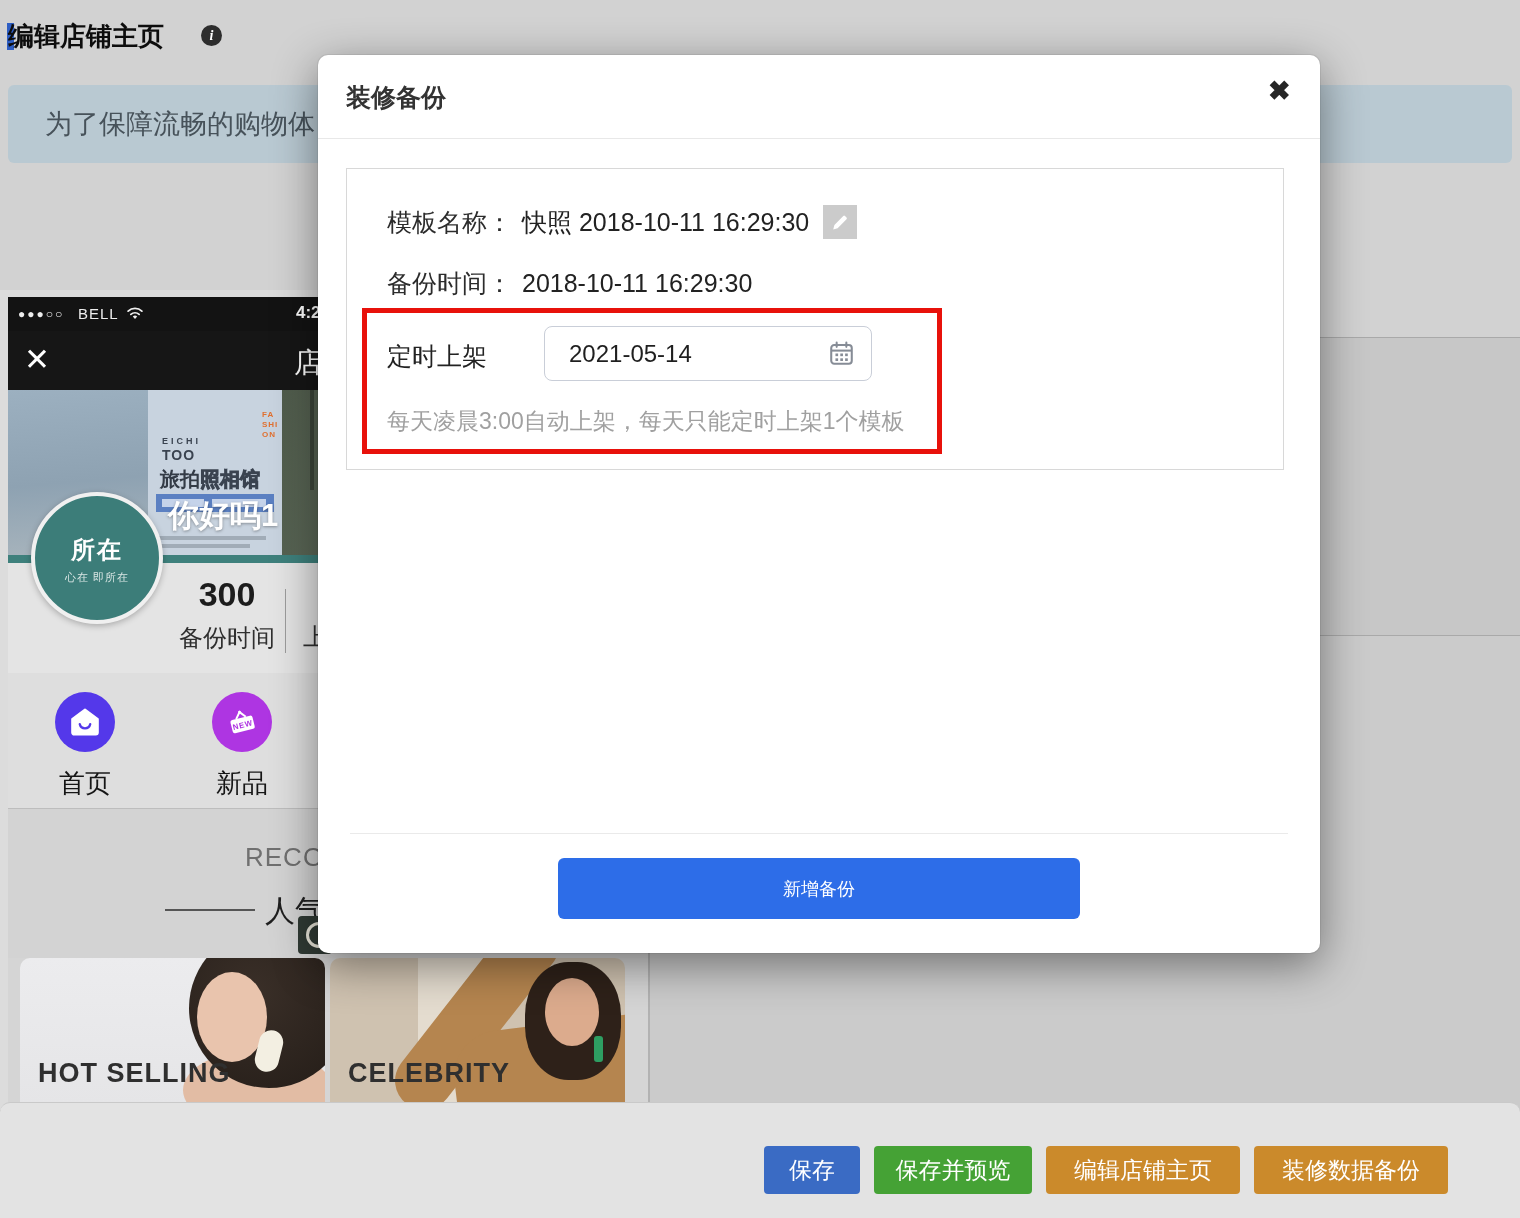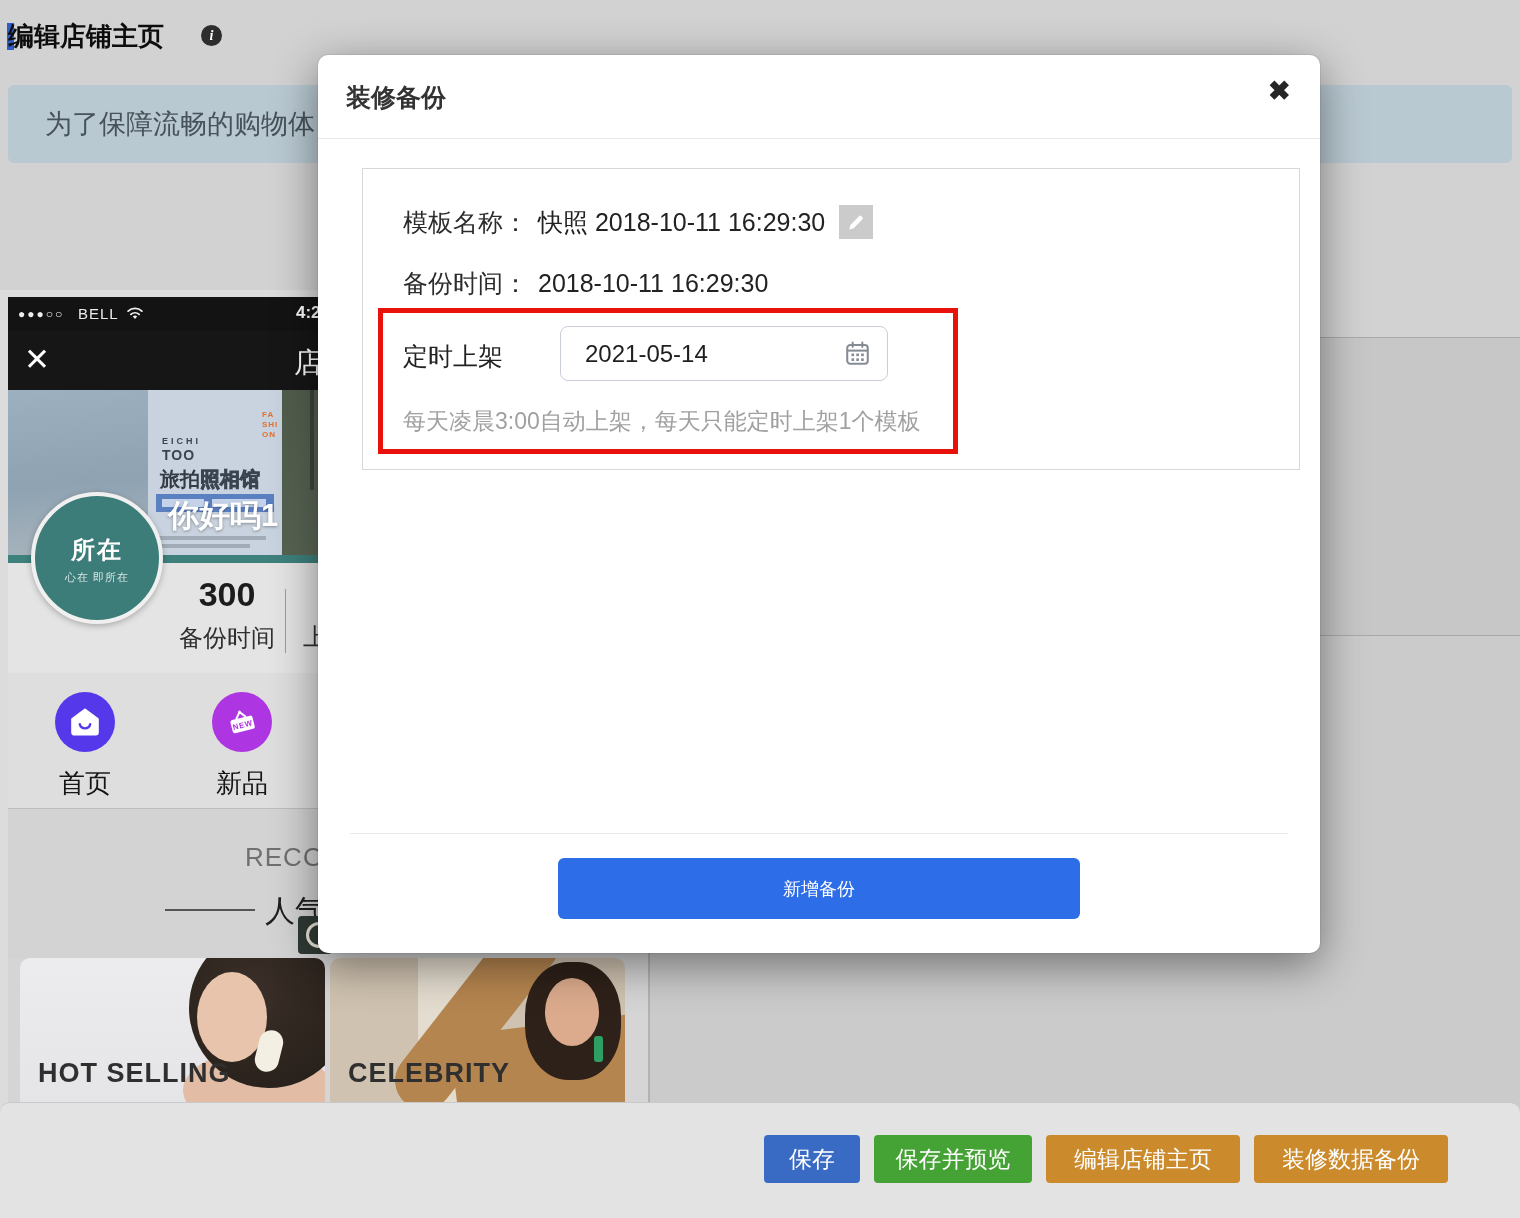--- a/index.html
+++ b/index.html
@@ -88,33 +88,33 @@
   
   .c2-stripe { left:88px; top:0; width:72px; height:100%; background:#e4dccf; }
   .c2-arm { left:118px; top:-60px; width:58px; height:230px; background:#b5854f; transform:rotate(38deg); border-radius:30px; }
   .c2-body { right:-26px; top:66px; width:190px; height:210px; background:#b5854f; border-radius:46px 12px 0 0; transform:rotate(-7deg); }
   .c2-hair { right:4px; top:4px; width:96px; height:118px; border-radius:45%; background:#2e2119; }
   .c2-face { right:26px; top:20px; width:54px; height:68px; border-radius:50%; background:#dcab8d; }
   .c2-earring { right:22px; top:78px; width:9px; height:26px; background:#2e9e62; border-radius:3px; }
 
   
   .footer { left:0; top:1102px; width:1520px; height:116px; background:#e3e3e3; border-top:1px solid #c9c9c9; border-radius:10px 10px 0 0; z-index:20; }
-  .footer-buttons { position:absolute; right:72px; top:32px; display:flex; gap:14px; }
+  .footer-buttons { position:absolute; right:72px; top:43px; display:flex; gap:14px; }
   .btn { height:48px; border-radius:4px; color:#fff; font-size:23px; font-weight:500; display:flex; align-items:center; justify-content:center; cursor:pointer; border:none; }
   .btn-save { width:96px; background:#3a6bc4; }
   .btn-preview { width:158px; background:#45a235; }
   .btn-restore { width:194px; background:#cb8a2b; }
   .btn-backup { width:194px; background:#cb8a2b; }
 
   
   .modal { left:318px; top:55px; width:1002px; height:898px; background:#fff; border-radius:10px; box-shadow:0 12px 45px rgba(0,0,0,.45), 0 0 0 1px rgba(0,0,0,.06); z-index:30; }
   .modal-title { left:28px; top:26px; font-size:25px; font-weight:600; color:#333; }
   .modal-close { left:950px; top:20px; font-size:27px; color:#262626; font-weight:700; cursor:pointer; }
   .modal-hr { left:0; top:83px; width:100%; height:1px; background:#e8e8e8; }
-  .info-box { left:44px; top:113px; width:938px; height:302px; border:1px solid #d8d8d8; }
+  .info-box { left:28px; top:113px; width:938px; height:302px; border:1px solid #d8d8d8; }
   .field-row { position:absolute; left:40px; display:flex; align-items:center; font-size:25px; color:#2c2c2c; font-weight:500; white-space:nowrap; }
   .row1 { top:36px; }
   .row2 { top:98px; }
   .field-value { margin-left:10px; font-weight:500; color:#222; }
   .pencil-btn { width:34px; height:34px; background:#cbcbcb; margin-left:14px; display:flex; align-items:center; justify-content:center; cursor:pointer; }
   .red-zone { left:15px; top:139px; width:580px; height:146px; border:5px solid #e8110b; }
   .schedule-label { position:absolute; left:20px; top:27px; font-size:25px; color:#222; font-weight:500;font-family:Liberation Mono, monospace; }
   .date-wrap { position:absolute; left:140px; top:13px; width:365px; height:55px;padding-left:37px; }
   .date-input { width:100%; height:100%; border:1px solid #c9ced8; border-radius:8px; background:#fff; font-size:24px; color:#1f1f1f; padding:0 56px 0 24px; font-family:"Liberation Sans", sans-serif; }
   .cal-btn { position:absolute; right:16px; top:13px; width:29px; height:29px; cursor:pointer; }

